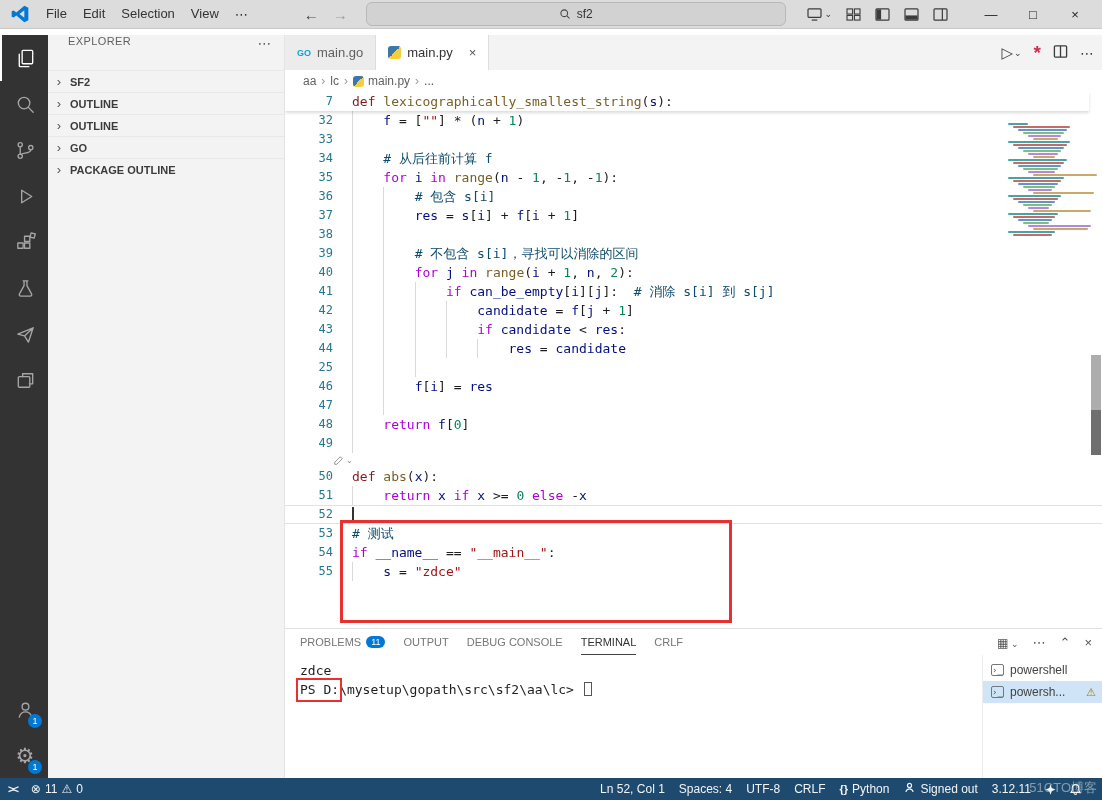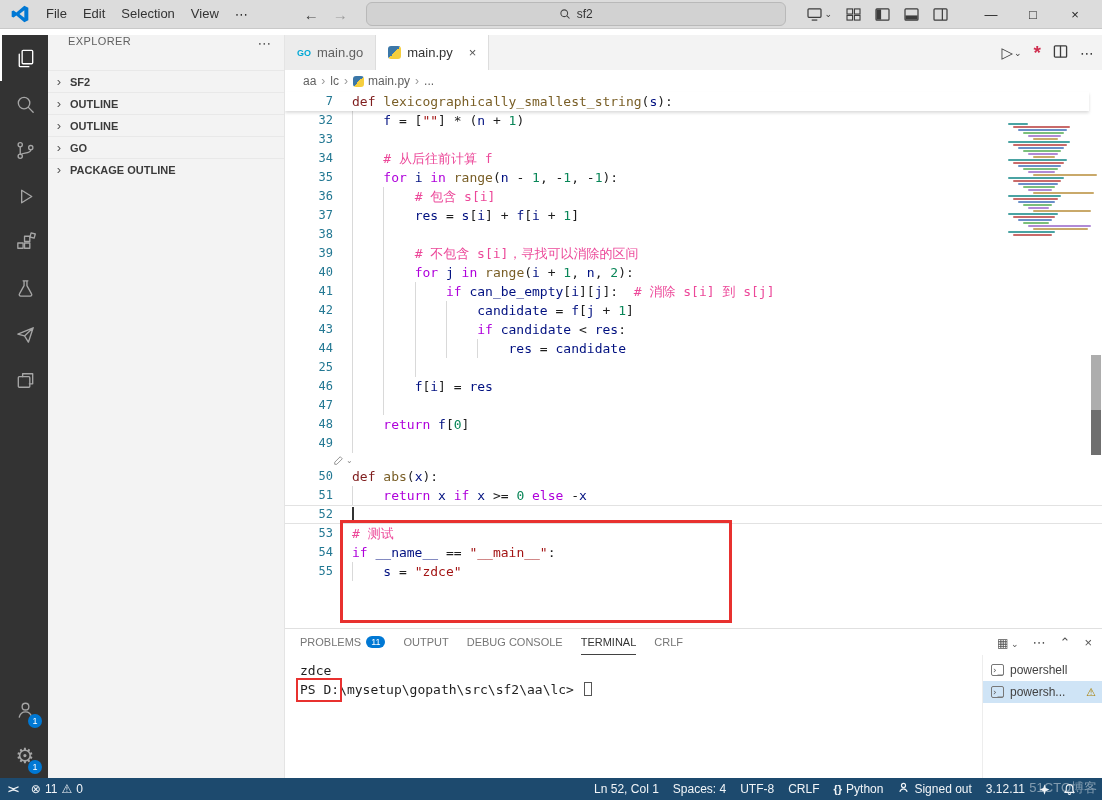--- a/index.html
+++ b/index.html
@@ -53,21 +53,21 @@
   .codewrap{position:absolute;top:76px;left:0;right:0;bottom:0;overflow:hidden}
   .crow{height:19px;display:flex;position:relative}
   .crow.cur{box-shadow:inset 0 1px 0 #e2e2e2,inset 0 -1px 0 #e2e2e2}
   .lnum{width:48px;text-align:right;margin-right:19px;color:#237893;font-family:"DejaVu Sans Mono",monospace;font-size:12px;line-height:19px;flex:0 0 auto}
   .ltext{position:relative;flex:1;height:19px;line-height:19px;font-family:"DejaVu Sans Mono",monospace;font-size:13px;white-space:pre}
   .guide{position:absolute;top:0;bottom:0;width:1px;background:#d9d9d9}
   .cursorbar{position:absolute;left:0;top:2px;width:1.5px;height:15px;background:#333}
   .gaprow{height:14px;display:flex;align-items:center;padding-left:48px}
   .gapicon{color:#8a8a8a;font-size:10px;display:flex;align-items:center;gap:2px}
   .gapicon svg{width:11px;height:11px;stroke:#8a8a8a;fill:none;stroke-width:1.3}
-  .tk-d{color:#1e1e1e}.tk-k{color:#7f1d1d}.tk-c{color:#af00db}.tk-f{color:#795e26}.tk-v{color:#001080}.tk-n{color:#098658}.tk-s{color:#a31515}.tk-m{color:#ec4899}
+  .tk-d{color:#1e1e1e}.tk-k{color:#7f1d1d}.tk-c{color:#af00db}.tk-f{color:#795e26}.tk-v{color:#001080}.tk-n{color:#098658}.tk-s{color:#a31515}.tk-m{color:#0c4a6e}
   .anno{position:absolute;border:3px solid #e8312f;z-index:6;pointer-events:none}
   .anno-editor{left:55px;top:409px;width:392px;height:103px}
   .minimap{position:absolute;top:12px;right:14px;width:80px}
   .mmbar{height:2px;margin-bottom:1px;border-radius:1px}
   .scrollbar{position:absolute;top:0;right:0;bottom:0;width:13px}
   .sthumb{position:absolute;right:1px;top:244px;width:10px;height:100px;background:linear-gradient(#adadad 0 55%,#6f6f6f 55% 100%)}
 
   
   .panel{position:absolute;top:628px;left:285px;right:0;height:150px;background:#fff;border-top:1px solid #e0e0e0}
   .p-head{height:26px;display:flex;align-items:center;gap:18px;padding-left:15px;font-size:11px;color:#767676;position:relative}
@@ -83,21 +83,21 @@
   .term-item{height:22px;display:flex;align-items:center;gap:6px;padding:0 6px 0 8px;font-size:12px;color:#424242}
   .term-item.selected{background:#cfe4f6}
   .termico{font-family:"DejaVu Sans Mono",monospace;font-size:9px;color:#555;border:1px solid #777;border-radius:2px;width:13px;height:12px;display:flex;align-items:center;justify-content:center;flex:0 0 auto}
   .warnic{margin-left:auto;color:#a87e00;font-size:11px}
 
   
   .statusbar{position:absolute;left:0;bottom:0;width:1102px;height:22px;background:#1d4a6e;color:#f2f5f8;display:flex;align-items:center;font-size:12px;z-index:30}
   .sb-left{display:flex;align-items:center;gap:10px;padding-left:8px}
   .remoteic{font-weight:700;font-size:11px;letter-spacing:-2px;padding-right:4px}
   .probsum{display:flex;align-items:center;gap:4px}
-  .sb-rt{margin-left:auto;display:flex;align-items:center;padding-right:20px}
+  .sb-rt{margin-left:auto;display:flex;align-items:center;padding-right:14px}
   .sb-item{display:flex;align-items:center;gap:4px;padding:0 7px;height:22px}
   .sb-item .ic-braces{font-weight:700;font-size:11px}
   .sb-rt svg{width:13px;height:13px;stroke:#f2f5f8;fill:none;stroke-width:1.4}
   .sb-ico{padding:0 6px;display:flex;align-items:center}
 
   .watermark{position:absolute;right:5px;bottom:3px;font-size:13px;color:rgba(230,235,240,.5);z-index:40;pointer-events:none}
 </style>
 </head>
 <body>
 

